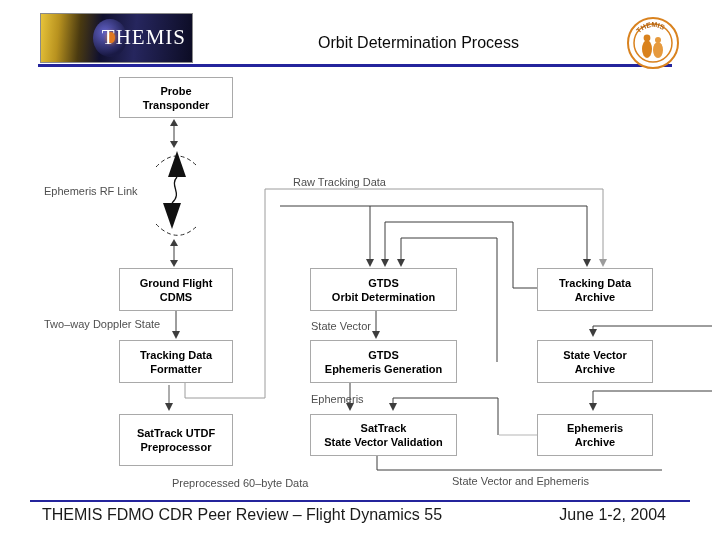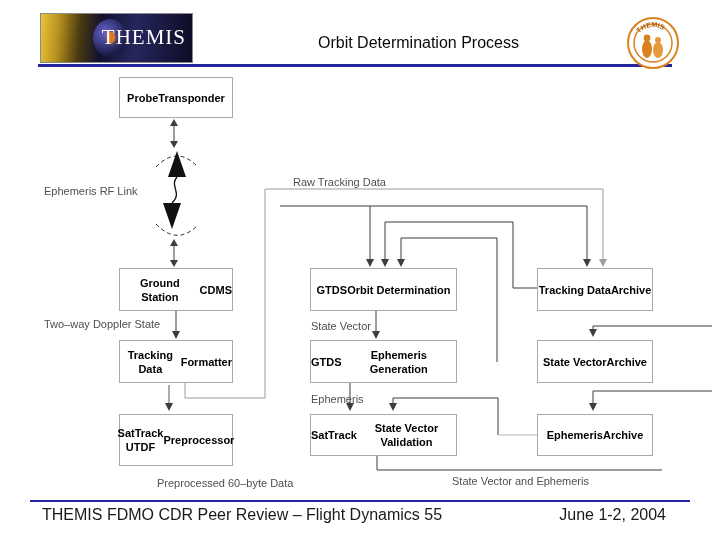--- a/index.html
+++ b/index.html
@@ -14,21 +14,21 @@
   #logo-banner .comet{position:absolute;left:66px;top:18px;width:8px;height:11px;border-radius:50%;
       background:#e07820;box-shadow:0 0 4px #e07820;}
   #logo-banner .brand{position:absolute;right:6px;top:11px;color:#fff;
       font-family:"Liberation Serif",serif;font-size:21px;letter-spacing:1px;}
   #page-title{position:absolute;left:318px;top:34px;width:300px;font-size:16px;color:#0a0a0a;white-space:nowrap;}
   #header-rule{position:absolute;left:38px;top:64px;width:634px;height:3px;background:#24249c;}
   
   #badge{position:absolute;left:627px;top:17px;width:52px;height:52px;}
   
   .box{position:absolute;background:#fff;border:1px solid #a9a9a9;box-sizing:border-box;
-       display:flex;flex-direction:row;align-items:center;justify-content:center;
+       display:flex;flex-direction:column;align-items:center;justify-content:center;
        font-weight:bold;font-size:11px;line-height:14px;color:#000;text-align:center;z-index:2;}
   .box span{display:block;}
   
   .flabel{position:absolute;font-size:11px;color:#4f4f4f;white-space:nowrap;z-index:2;}
   
   #wires{position:absolute;left:0;top:0;z-index:1;}
   
   #footer-rule{position:absolute;left:30px;top:500px;width:660px;height:2px;background:#24249c;}
   .foot{position:absolute;top:506px;font-size:16px;color:#1a1a1a;white-space:nowrap;}
   #footer-left{left:42px;}
@@ -111,21 +111,21 @@
       <path d="M177,177 C169,186 183,193 172,203" fill="none" stroke="#111" stroke-width="1.3"></path>
       <polygon points="172,229 163,203 181,203" fill="#111"></polygon>
     </g>
   </svg>
 
   <div class="box" style="left:119px;top:77px;width:114px;height:41px">
     <span>Probe</span>
     <span>Transponder</span>
   </div>
   <div class="box" style="left:119px;top:268px;width:114px;height:43px">
-    <span>Ground Station</span>
+    <span>Ground Flight</span>
     <span>CDMS</span>
   </div>
   <div class="box" style="left:119px;top:340px;width:114px;height:43px">
     <span>Tracking Data</span>
     <span>Formatter</span>
   </div>
   <div class="box" style="left:119px;top:414px;width:114px;height:52px">
     <span>SatTrack UTDF</span>
     <span>Preprocessor</span>
   </div>
@@ -154,20 +154,20 @@
   <div class="box" style="left:537px;top:414px;width:116px;height:42px">
     <span>Ephemeris</span>
     <span>Archive</span>
   </div>
 
   <div class="flabel" style="left:44px;top:185px">Ephemeris RF Link</div>
   <div class="flabel" style="left:44px;top:318px">Two–way Doppler State</div>
   <div class="flabel" style="left:293px;top:176px">Raw Tracking Data</div>
   <div class="flabel" style="left:311px;top:320px">State Vector</div>
   <div class="flabel" style="left:311px;top:393px">Ephemeris</div>
-  <div class="flabel" style="left:157px;top:477px">Preprocessed 60–byte Data</div>
+  <div class="flabel" style="left:172px;top:477px">Preprocessed 60–byte Data</div>
   <div class="flabel" style="left:452px;top:475px">State Vector and Ephemeris</div>
 
   <div id="footer-rule"></div>
   <div id="footer-left" class="foot">THEMIS FDMO CDR Peer Review – Flight Dynamics 55</div>
   <div id="footer-right" class="foot">June 1-2, 2004</div>
 
 </div>
 
 </body></html>

